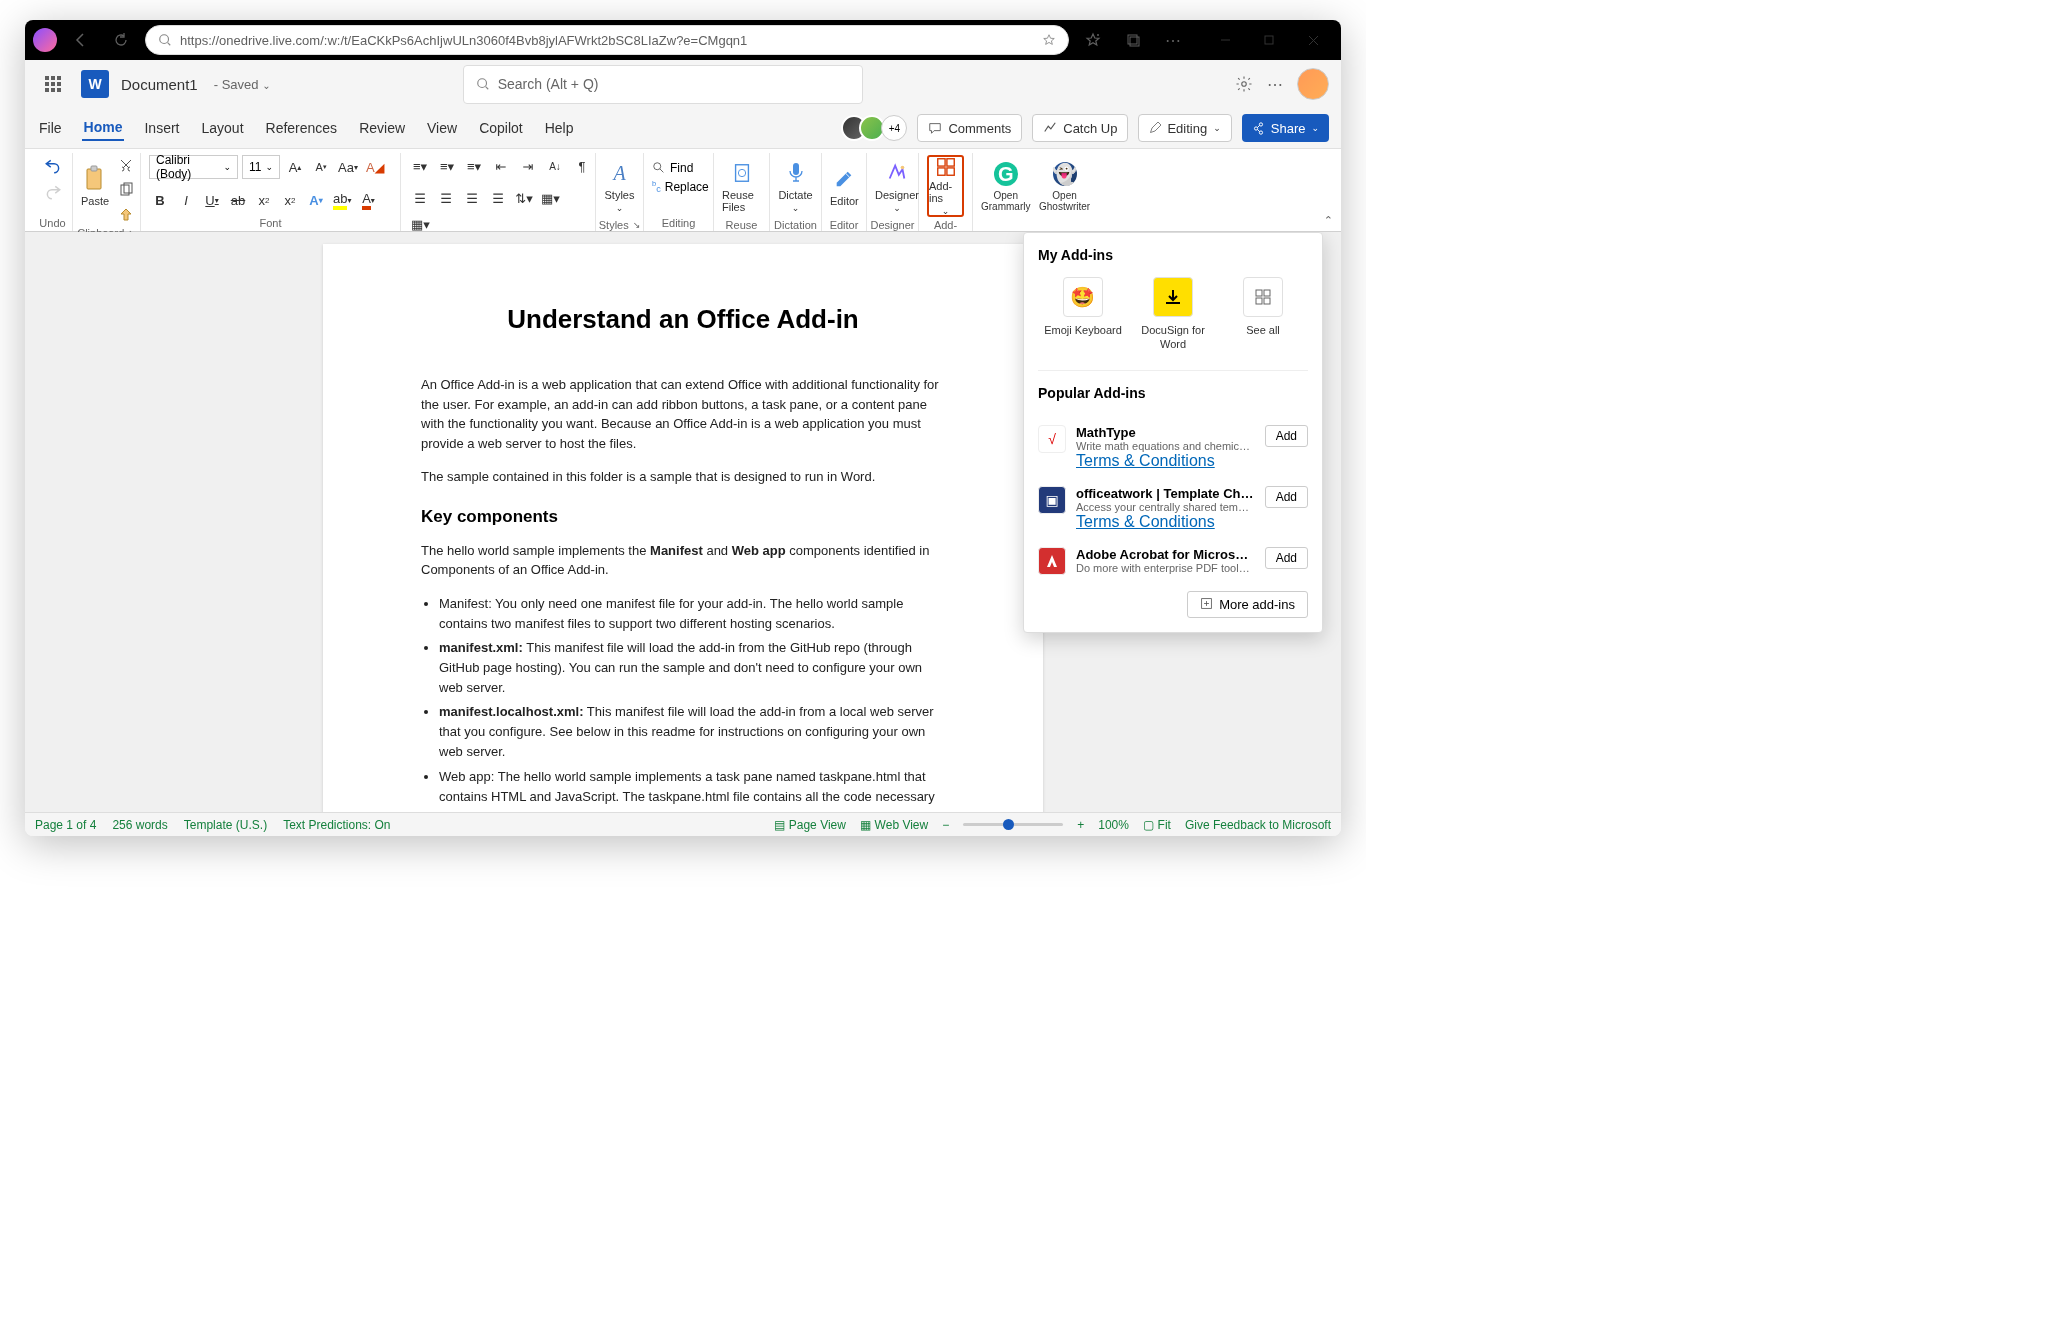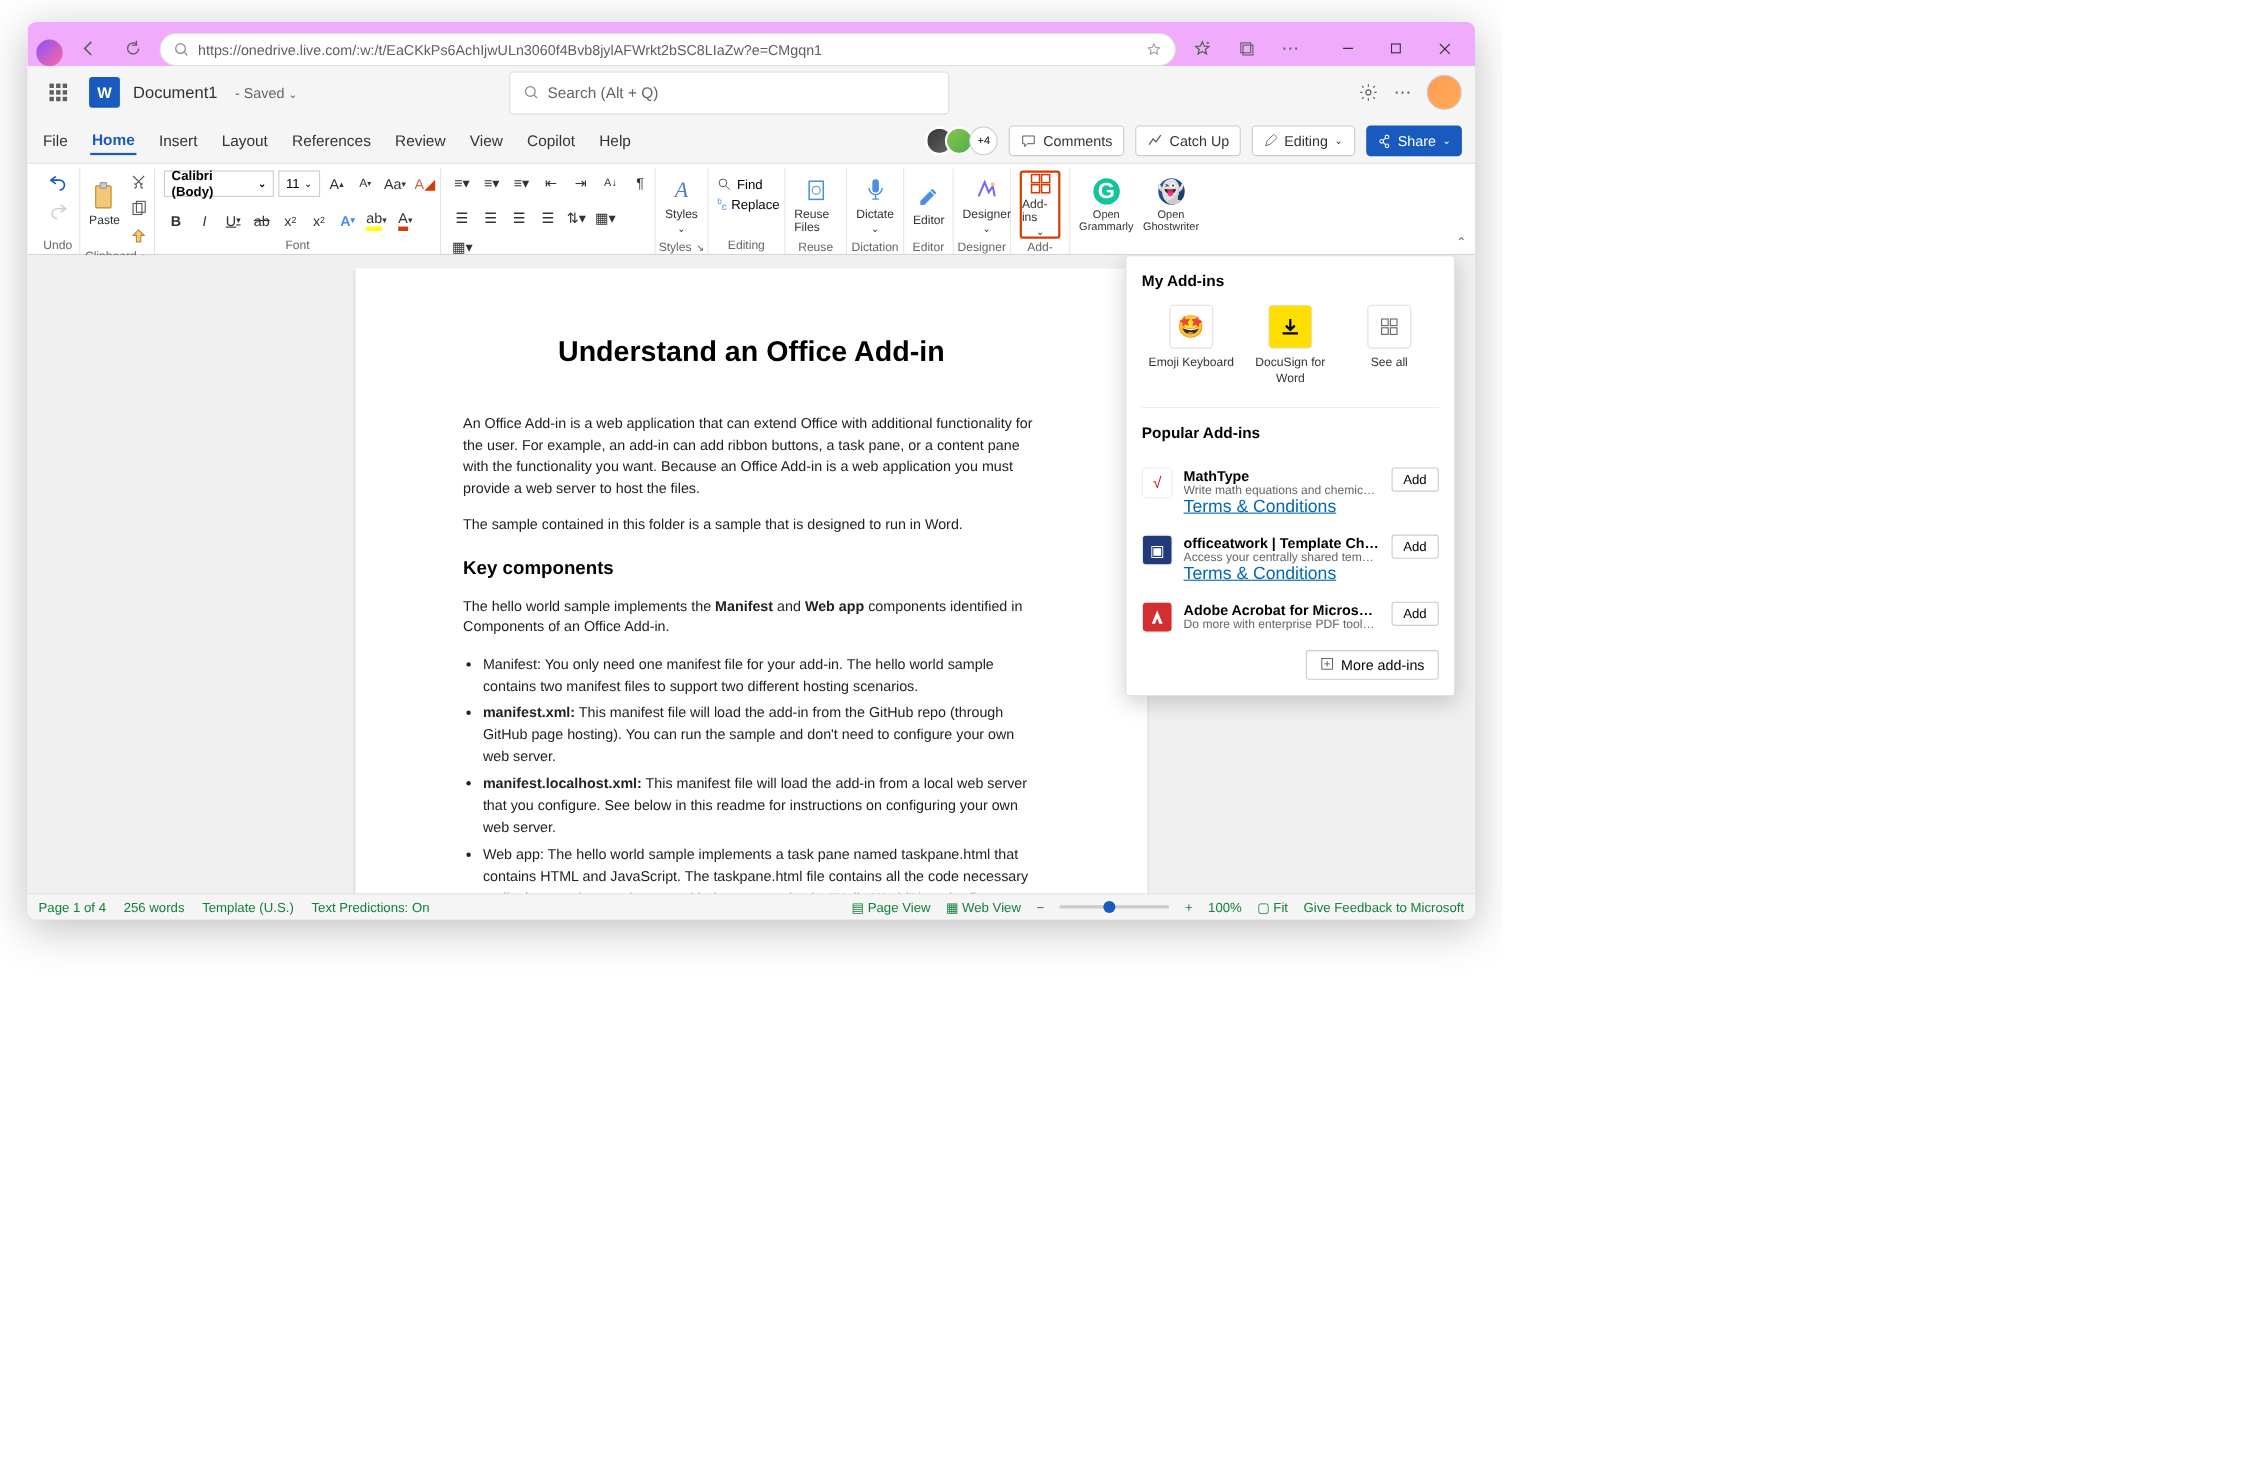--- a/index.html
+++ b/index.html
@@ -1,21 +1,21 @@
 <!DOCTYPE html>
 <html><head>
 <meta charset="utf-8">
 <style>
 * { margin: 0; padding: 0; box-sizing: border-box; font-family: "Segoe UI", sans-serif; }
 body { background: #fff; width: 1366px; height: 896px; overflow: hidden; position: relative; }
 
 .window { width: 1316px; height: 816px; margin: 20px auto; border-radius: 8px; background: #f5f5f5; box-shadow: 0 8px 40px rgba(0,0,0,0.25); overflow: hidden; display: flex; flex-direction: column; }
 
 
-.browser-bar { height: 40px; display: flex; align-items: flex-end; padding: 0 8px; gap: 8px; background: #f0abfc; }
+.browser-bar { height: 40px; display: flex; align-items: center; padding: 0 8px; gap: 8px; background: #000000; }
 .avatar-small { width: 24px; height: 24px; border-radius: 50%; background: linear-gradient(135deg,#8a4fff,#ff6b9d); }
 .nav-icon { width: 32px; height: 32px; display: flex; align-items: center; justify-content: center; color: #5f5f5f; cursor: pointer; border-radius: 4px; }
 .url-bar { flex: 1; height: 30px; background: #fff; border: 1px solid #ddd; border-radius: 15px; display: flex; align-items: center; padding: 0 12px; gap: 8px; color: #5f5f5f; font-size: 13px; }
 .url-text { flex: 1; white-space: nowrap; overflow: hidden; }
 .win-controls { display: flex; gap: 4px; margin-left: 8px; }
 .win-btn { width: 40px; height: 32px; display: flex; align-items: center; justify-content: center; color: #333; }
 
 
 .app-header { height: 48px; background: #f5f5f5; display: flex; align-items: center; padding: 0 12px; gap: 12px; }
 .waffle { width: 32px; height: 32px; display: flex; align-items: center; justify-content: center; }
@@ -45,21 +45,21 @@
 .ribbon { height: 84px; background: #fff; border-top: 1px solid #e0e0e0; border-bottom: 1px solid #d0d0d0; display: flex; padding: 4px 8px 0 8px; position: relative; }
 .ribbon-group { border-right: 1px solid #e5e5e5; padding: 0 8px; display: flex; flex-direction: column; }
 .ribbon-group:last-child { border-right: none; }
 .group-content { flex: 1; display: flex; align-items: flex-start; gap: 6px; padding-top: 2px;}
 .group-label { font-size: 11px; color: #666; text-align: center; padding: 2px 0; display:flex; justify-content:center; align-items:center; gap:4px;}
 .rbtn { height: 22px; min-width: 22px; display: flex; align-items: center; justify-content: center; font-size: 13px; color: #333; cursor: pointer; border-radius: 2px; padding: 0 2px;}
 .big-btn { display: flex; flex-direction: column; align-items: center; justify-content: center; width: 52px; height: 62px; font-size: 11px; color: #333; cursor: pointer; gap: 2px; border-radius: 3px;}
 .big-btn.highlighted { border: 2px solid #d83b01; }
 .big-icon { width: 28px; height: 28px; display: flex; align-items: center; justify-content: center; font-size: 20px; }
 .font-select { height: 24px; border: 1px solid #ccc; background: #fff; font-size: 12px; padding: 0 6px; display: flex; align-items: center;}
-.font-select.fn{width:100px;font-weight:bold;} .font-select.sz{width:38px;}
+.font-select.fn{width:89px;} .font-select.sz{width:38px;}
 .row2 { display: flex; gap: 4px; margin-top: 4px; flex-wrap: wrap;}
 .collapse-caret { position: absolute; right: 8px; bottom: 4px; color: #666; font-size: 11px; cursor: pointer;}
 
 
 .doc-area { flex: 1; background: #f0f0f0; overflow: hidden; position: relative; display: flex; justify-content: center; padding-top: 12px;}
 .page { width: 720px; background: #fff; box-shadow: 0 1px 3px rgba(0,0,0,0.15); padding: 60px 98px; min-height: 800px; }
 .page h1 { font-size: 26px; font-weight: 600; text-align: center; color: #000; margin-bottom: 40px; }
 .page p { font-size: 13px; color: #222; line-height: 1.5; margin-bottom: 14px; }
 .page h2 { font-size: 17px; font-weight: 600; margin: 20px 0 14px 0; }
 .page ul { padding-left: 18px; }

